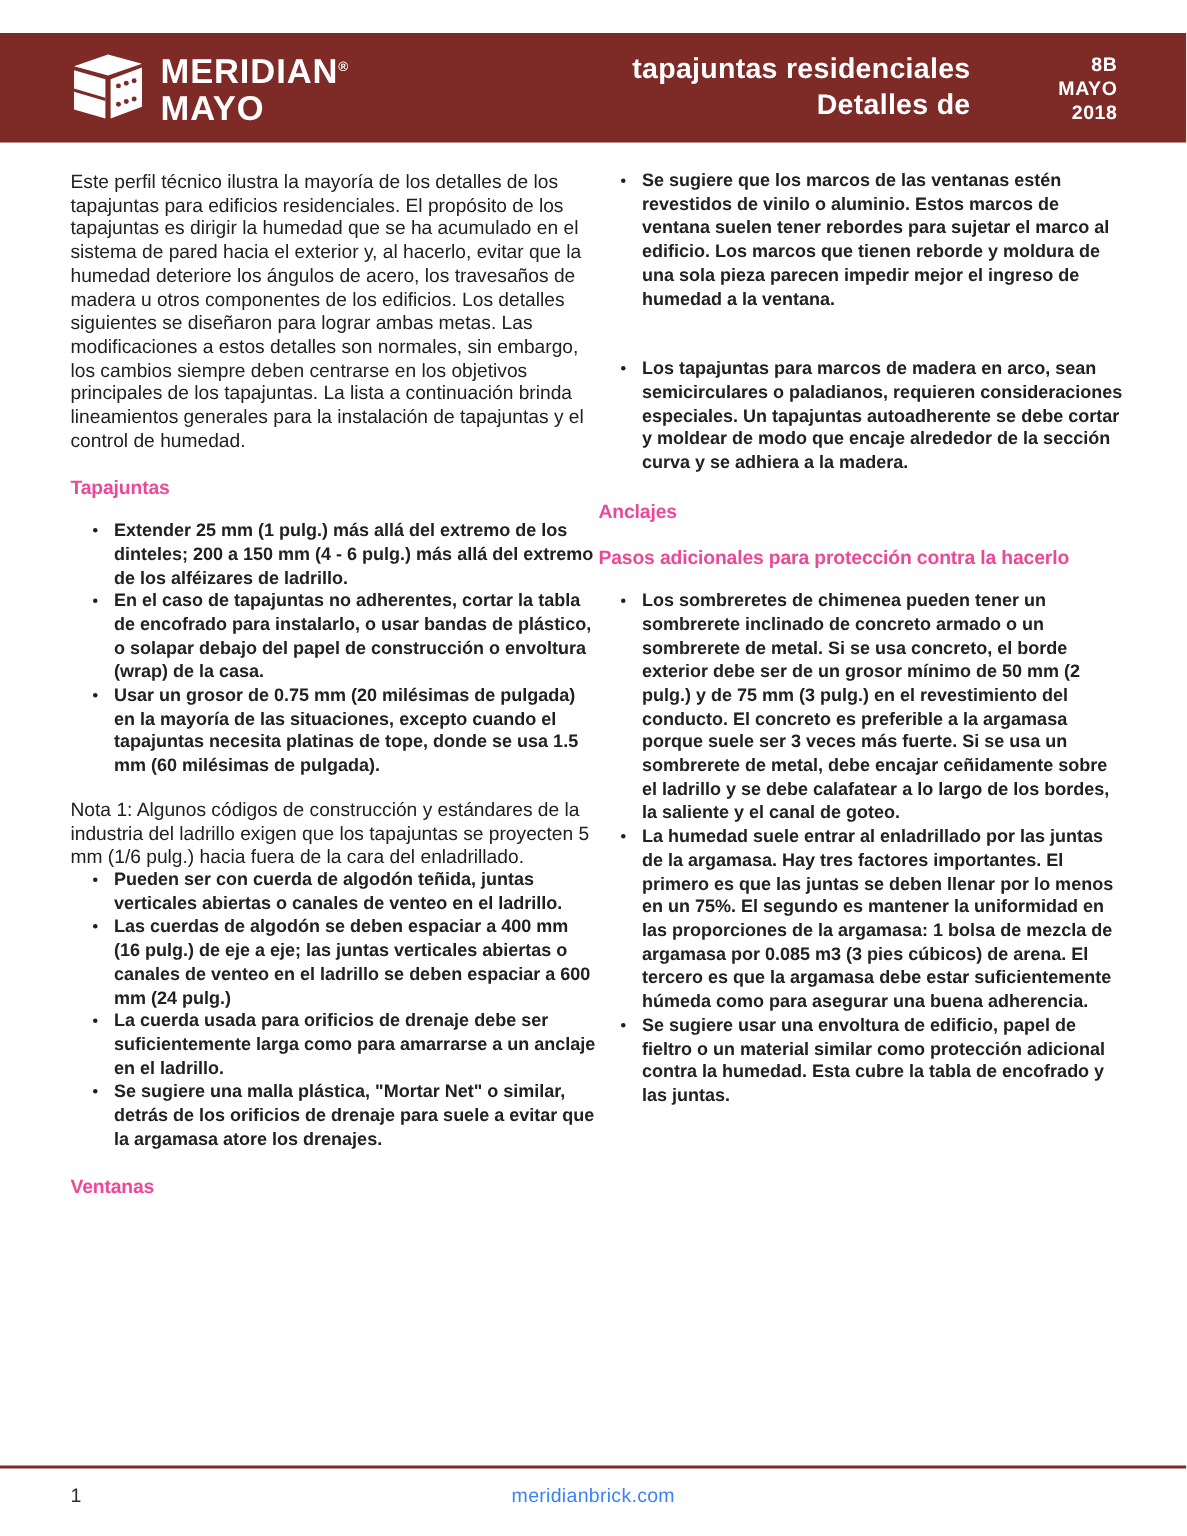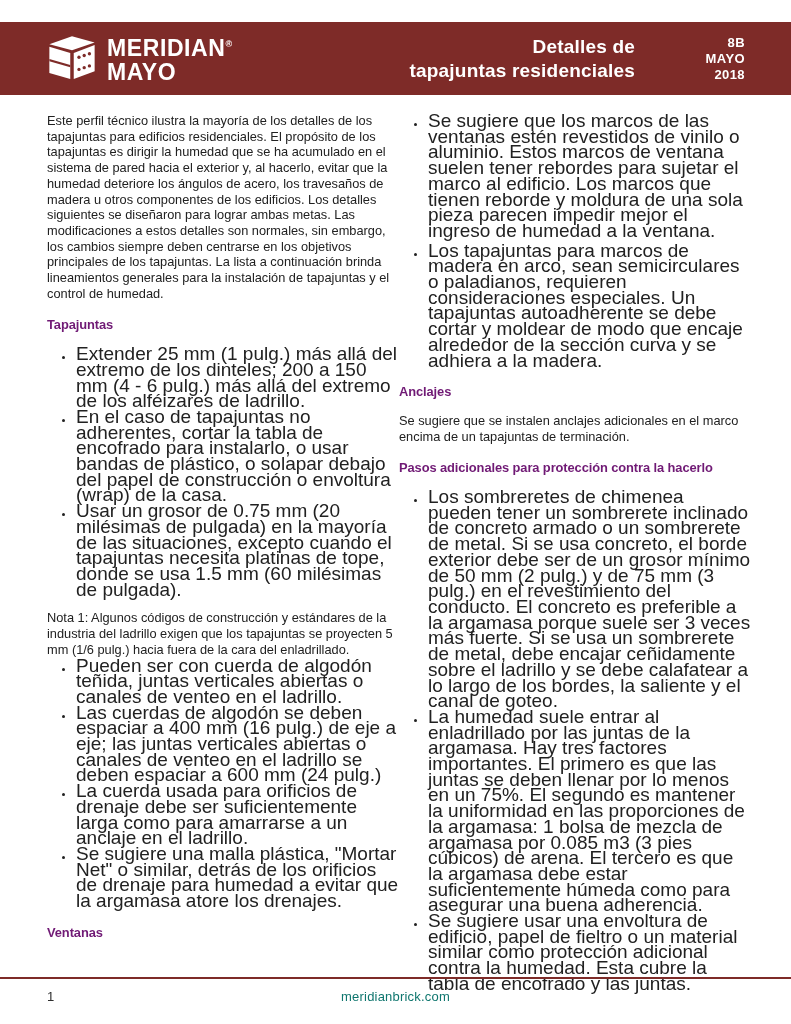--- a/index.html
+++ b/index.html
@@ -56,32 +56,33 @@
   .col { width: 50%; }
   .col-left { flex: 0 0 352px; }
   .col-right { flex: 1; }
 
   .para { margin: 0; font-size: 12.8px; line-height: 15.7px; }
   h3.heading {
     margin: 16px 0 13px 0;
     font-size: 12.9px;
     line-height: 15.7px;
     font-weight: bold;
-    color: #701a75;
+    color: #ec4899;
     letter-spacing: -0.1px;
   }
   ul.bullets {
     margin: 0;
     padding-left: 28px;
-    font-size: 19px;
+    font-size: 12px;
     line-height: 15.7px;
+    font-weight: bold;
   }
   ul.bullets li { padding-left: 1px; margin: 0; }
   ul.bullets li::marker { font-size: 11px; }
-  ul.bullets.spaced li + li { margin-top: 4px; }
+  ul.bullets.spaced li + li { margin-top: 31px; }
   .note { margin-top: 13px; }
   .anclajes-body { margin-top: 0; }
 
   
   .footer-rule {
     position: absolute;
     top: 977px; left: 0; right: 0;
     height: 2px;
   }
   .footer-row { position: absolute; top: 989px; left: 0; right: 0; height: 20px; }
@@ -97,21 +98,21 @@
     font-size: 13px;
     letter-spacing: 0.2px;
     text-decoration: none;
   }
 </style>
 </head>
 <body>
 
 <div class="page">
 
-  <header class="banner" style="background-color: rgb(126, 43, 40); gap: 12px;">
+  <header class="banner" style="background-color: rgb(126, 43, 40);">
     <div class="logo">
       <svg class="logo-icon" width="54" height="52" viewBox="0 0 62 58" aria-hidden="true">
         <g fill="#ffffff">
           <polygon points="31,3 57,10 31,19 5,12"></polygon>
           <polygon points="5,15 29,22 29,52 5,45"></polygon>
           <polygon points="33,22 57,13 57,43 33,52"></polygon>
         </g>
         <g style="fill: rgb(126, 43, 40);">
           <polygon points="5,29 29,36 29,38.5 5,31.5"></polygon>
           <circle cx="39" cy="27" r="1.9"></circle>
@@ -122,22 +123,22 @@
           <circle cx="51" cy="37" r="1.9"></circle>
         </g>
       </svg>
       <div class="logo-text">
         <div><span>MERIDIAN</span><span class="reg">®</span></div>
         <div>MAYO</div>
       </div>
     </div>
 
     <div class="banner-title">
+      <div>tapajuntas residenciales</div>
       <div>Detalles de</div>
-      <div>tapajuntas residenciales</div>
     </div>
 
     <div class="banner-date">
       <div>8B</div>
       <div>MAYO</div>
       <div>2018</div>
     </div>
   </header>
 
   <main class="content">
@@ -151,44 +152,43 @@
         <li>En el caso de tapajuntas no adherentes, cortar la tabla de encofrado para instalarlo, o usar bandas de plástico, o solapar debajo del papel de construcción o envoltura (wrap) de la casa.</li>
         <li>Usar un grosor de 0.75 mm (20 milésimas de pulgada) en la mayoría de las situaciones, excepto cuando el tapajuntas necesita platinas de tope, donde se usa 1.5 mm (60 milésimas de pulgada).</li>
       </ul>
 
       <p class="para note">Nota 1: Algunos códigos de construcción y estándares de la industria del ladrillo exigen que los tapajuntas se proyecten 5 mm (1/6 pulg.) hacia fuera de la cara del enladrillado.</p>
 
       <ul class="bullets">
         <li>Pueden ser con cuerda de algodón teñida, juntas verticales abiertas o canales de venteo en el ladrillo.</li>
         <li>Las cuerdas de algodón se deben espaciar a 400 mm (16 pulg.) de eje a eje; las juntas verticales abiertas o canales de venteo en el ladrillo se deben espaciar a 600 mm (24 pulg.)</li>
         <li>La cuerda usada para orificios de drenaje debe ser suficientemente larga como para amarrarse a un anclaje en el ladrillo.</li>
-        <li>Se sugiere una malla plástica, "Mortar Net" o similar, detrás de los orificios de drenaje para humedad a evitar que la argamasa atore los drenajes.</li>
+        <li>Se sugiere una malla plástica, "Mortar Net" o similar, detrás de los orificios de drenaje para suele a evitar que la argamasa atore los drenajes.</li>
       </ul>
 
       <h3 class="heading">Ventanas</h3>
     </div>
 
     <div class="col col-right">
       <ul class="bullets spaced">
         <li>Se sugiere que los marcos de las ventanas estén revestidos de vinilo o aluminio. Estos marcos de ventana suelen tener rebordes para sujetar el marco al edificio. Los marcos que tienen reborde y moldura de una sola pieza parecen impedir mejor el ingreso de humedad a la ventana.</li>
         <li>Los tapajuntas para marcos de madera en arco, sean semicirculares o paladianos, requieren consideraciones especiales. Un tapajuntas autoadherente se debe cortar y moldear de modo que encaje alrededor de la sección curva y se adhiera a la madera.</li>
       </ul>
 
       <h3 class="heading">Anclajes</h3>
-      <p class="para anclajes-body">Se sugiere que se instalen anclajes adicionales en el marco encima de un tapajuntas de terminación.</p>
 
       <h3 class="heading">Pasos adicionales para protección contra la hacerlo</h3>
       <ul class="bullets">
         <li>Los sombreretes de chimenea pueden tener un sombrerete inclinado de concreto armado o un sombrerete de metal. Si se usa concreto, el borde exterior debe ser de un grosor mínimo de 50 mm (2 pulg.) y de 75 mm (3 pulg.) en el revestimiento del conducto. El concreto es preferible a la argamasa porque suele ser 3 veces más fuerte. Si se usa un sombrerete de metal, debe encajar ceñidamente sobre el ladrillo y se debe calafatear a lo largo de los bordes, la saliente y el canal de goteo.</li>
         <li>La humedad suele entrar al enladrillado por las juntas de la argamasa. Hay tres factores importantes. El primero es que las juntas se deben llenar por lo menos en un 75%. El segundo es mantener la uniformidad en las proporciones de la argamasa: 1 bolsa de mezcla de argamasa por 0.085 m3 (3 pies cúbicos) de arena.  El tercero es que la argamasa debe estar suficientemente húmeda como para asegurar una buena adherencia.</li>
         <li>Se sugiere usar una envoltura de edificio, papel de fieltro o un material similar como protección adicional contra la humedad. Esta cubre la tabla de encofrado y las juntas.</li>
       </ul>
     </div>
 
   </main>
 
   <div class="footer-rule" style="background-color: rgb(126, 43, 40);"></div>
   <footer class="footer-row">
     <span class="page-number">1</span>
-    <span class="website" style="color: #0f766e;">meridianbrick.com</span>
+    <span class="website" style="color: #3b82f6;">meridianbrick.com</span>
   </footer>
 
 </div>
 
 </body></html>

